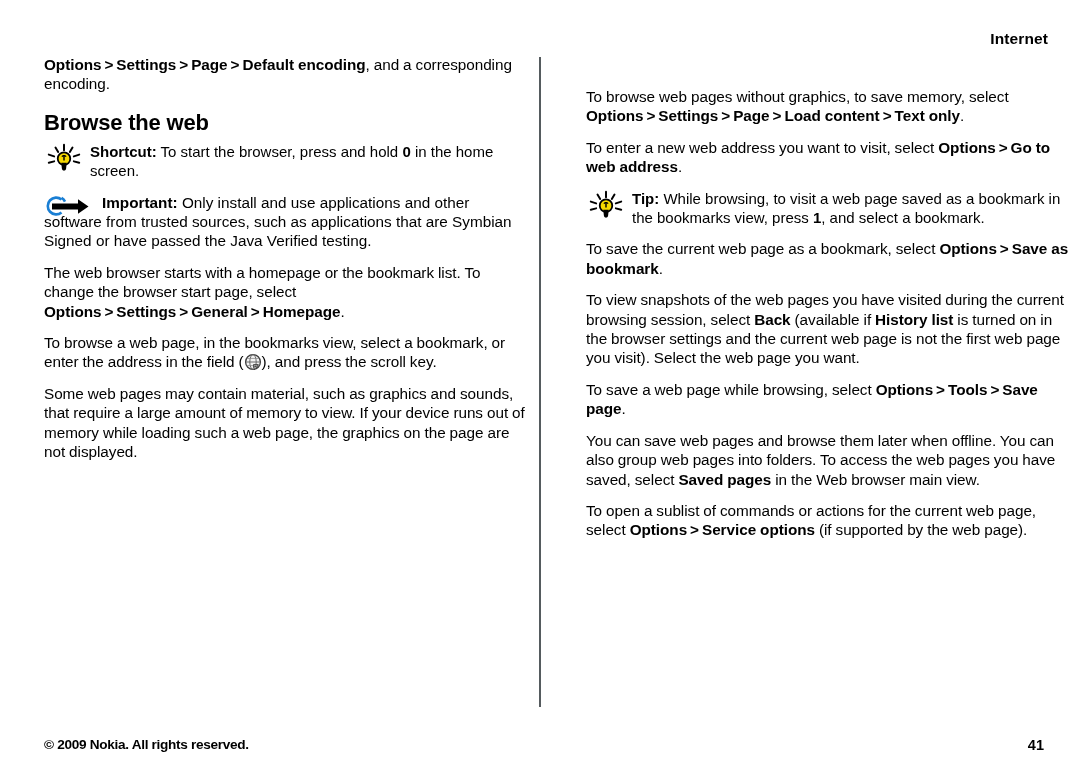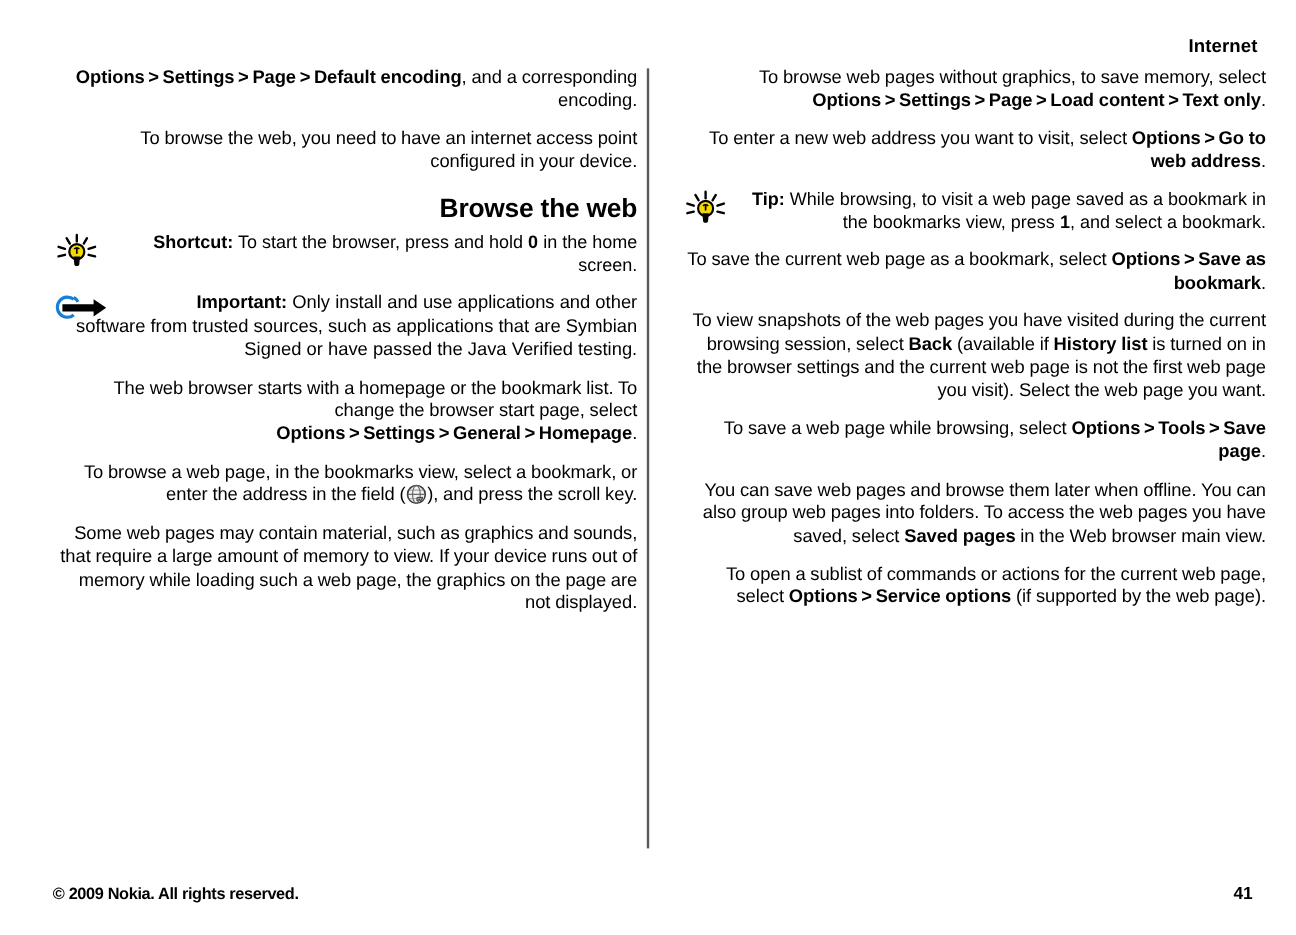--- a/index.html
+++ b/index.html
@@ -35,24 +35,23 @@
     position: absolute;
     top: 55px;
     left: 44px;
     width: 1002px;
     height: 630px;
   }
   .col {
     position: absolute;
     top: 0;
     width: 487px;
-    text-align: right;
   }
   .col-left  { left: 0px; }
-  .col-right { left: 524px; }
+  .col-right { left: 542px; margin-top: 32px; }
 
   .divider {
     position: absolute;
     left: 539px;
     top: 57px;
     width: 2px;
     height: 650px;
     background: #555b5e;
   }
 
@@ -159,21 +158,20 @@
   <div class="running-head">Internet</div>
 
   <div class="divider"></div>
 
   <div class="columns">
 
     <div class="col col-left">
 
       <p class="para"><b>Options</b><span class="gt">&gt;</span><b>Settings</b><span class="gt">&gt;</span><b>Page</b><span class="gt">&gt;</span><b>Default encoding</b><span>, and a corresponding encoding.</span></p>
 
-      <p class="para">To browse the web, you need to have an internet access point configured in your device.</p>
 
       <h2 class="section-title">Browse the web</h2>
 
 
       <div class="note note-tip">
         <span class="icon-bulb">
           <svg viewBox="0 0 44 38" width="40" height="34" aria-hidden="true">
             <g stroke="#000" stroke-width="2.2" stroke-linecap="round">
               <line x1="22" y1="2" x2="22" y2="8"></line>
               <line x1="12.5" y1="5" x2="15.5" y2="10"></line>

